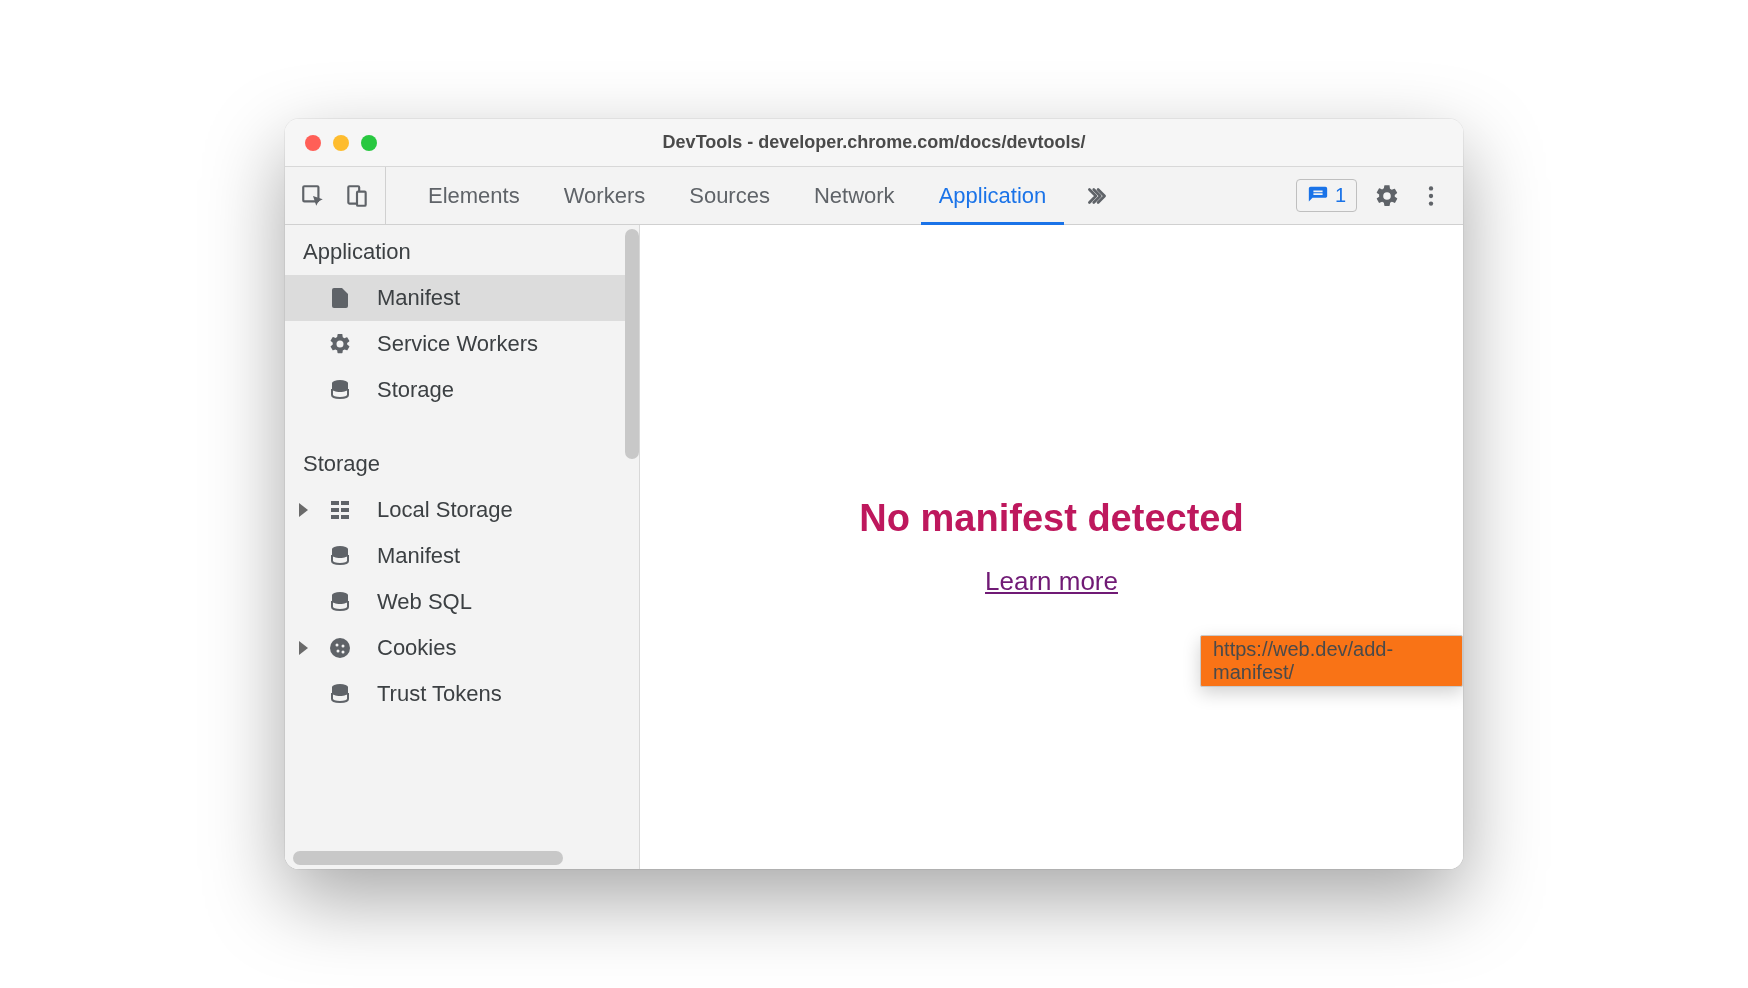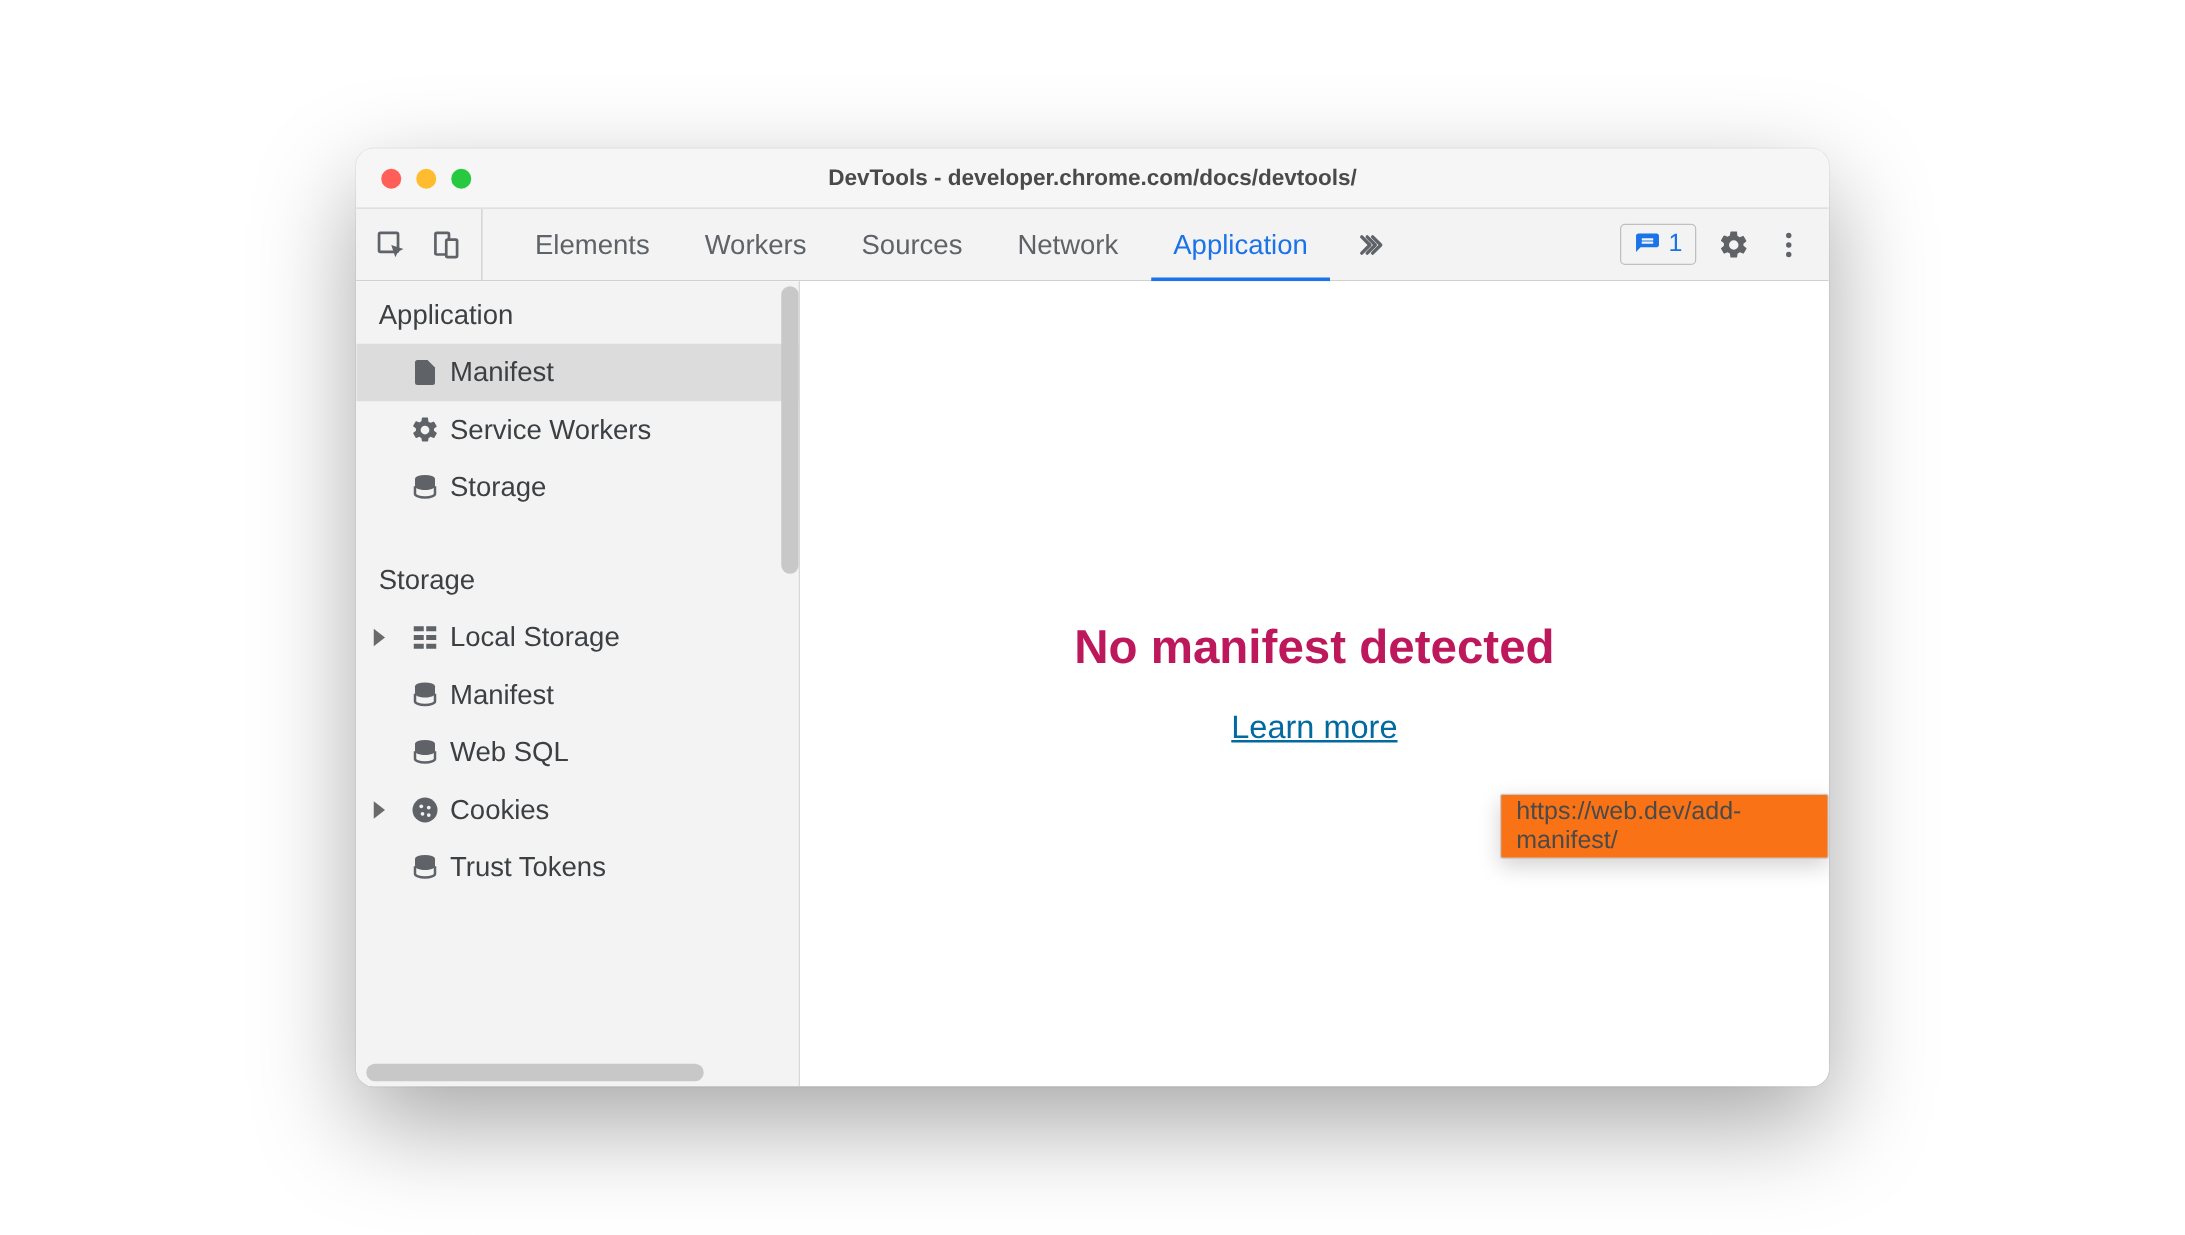--- a/index.html
+++ b/index.html
@@ -166,21 +166,21 @@
     padding: 14px 18px 10px 18px;
   }
   .tree-item {
     display: flex;
     align-items: center;
     height: 46px;
     padding-left: 42px;
     font-size: 22px;
     color: #3c4043;
     cursor: pointer;
-    gap: 7px;
+    gap: 24px;
   }
   .tree-item.selected {
     background: #dcdcdc;
   }
   .tree-item .ticon {
     width: 26px; height: 26px;
     color: #5f6368;
     display:flex;align-items:center;justify-content:center;
     flex-shrink:0;
   }
@@ -204,21 +204,21 @@
     background: #fff;
   }
   .main-title {
     font-size: 38px;
     font-weight: 700;
     color: #be185d;
     margin-bottom: 26px;
   }
   .learn-more {
     font-size: 26px;
-    color: #0369a1;
+    color: #701a75;
     text-decoration: underline;
     cursor: pointer;
   }
   .tooltip {
     position: absolute;
     background: #f97316;
     border: 1px solid #c9c9c9;
     color: #4a4a4a;
     font-size: 20px;
     padding: 2px 12px;

